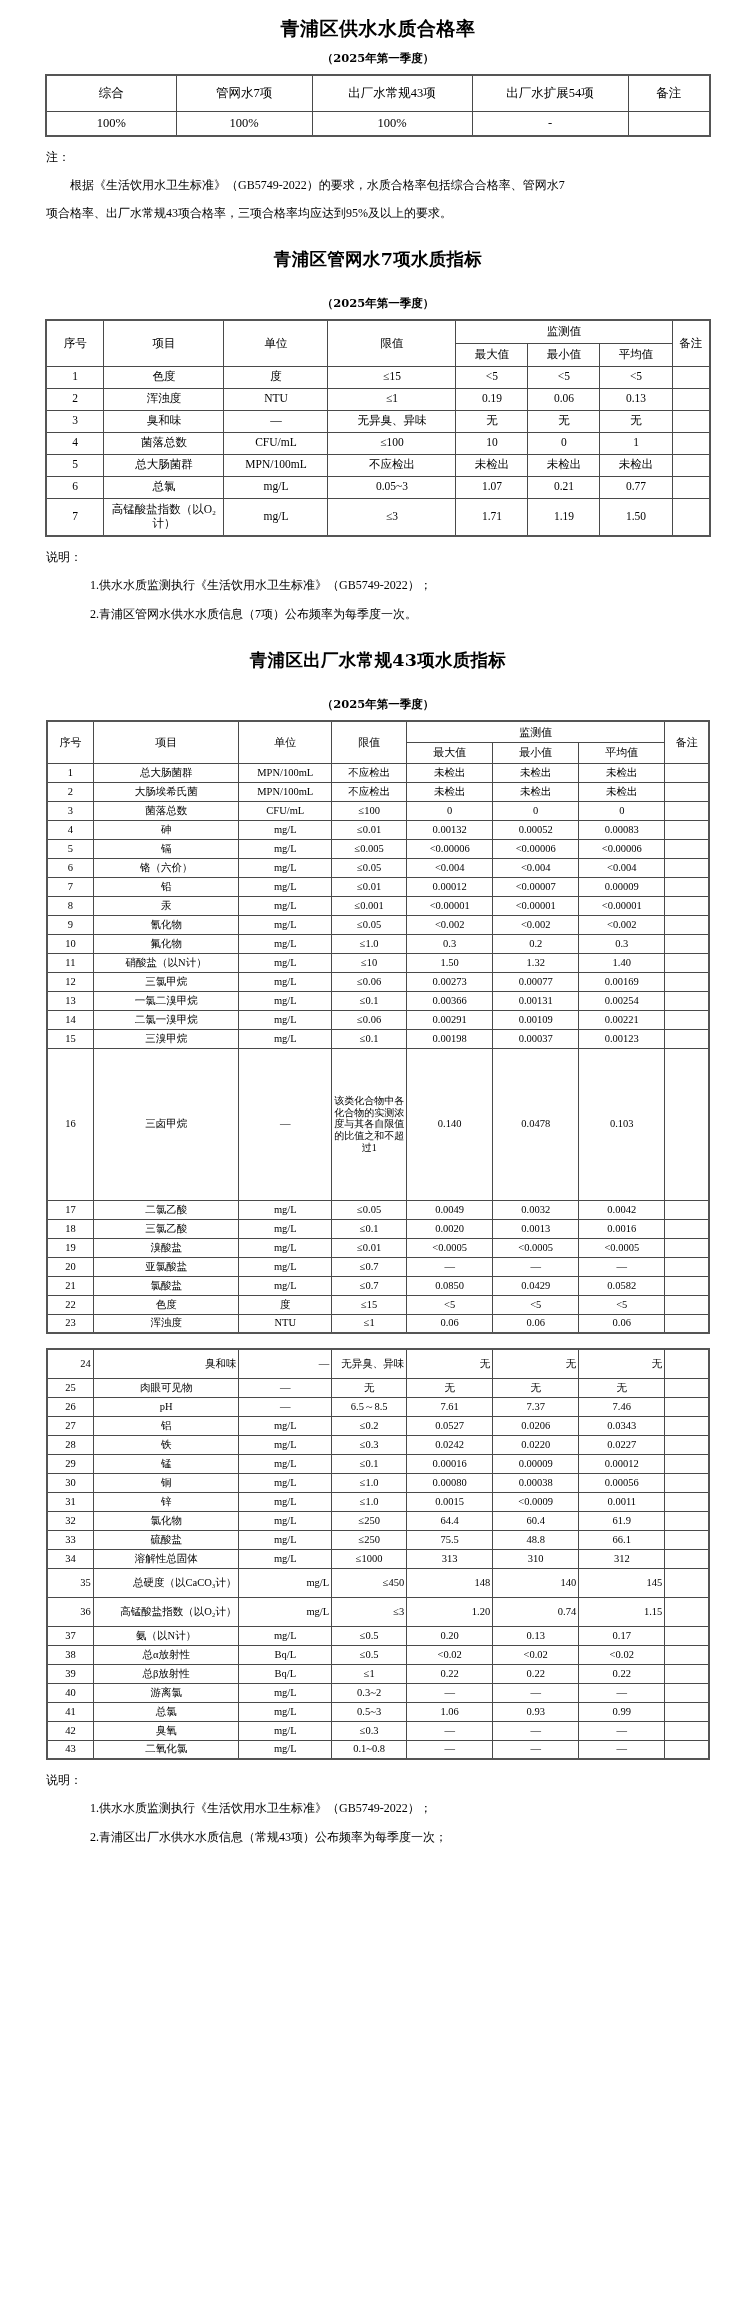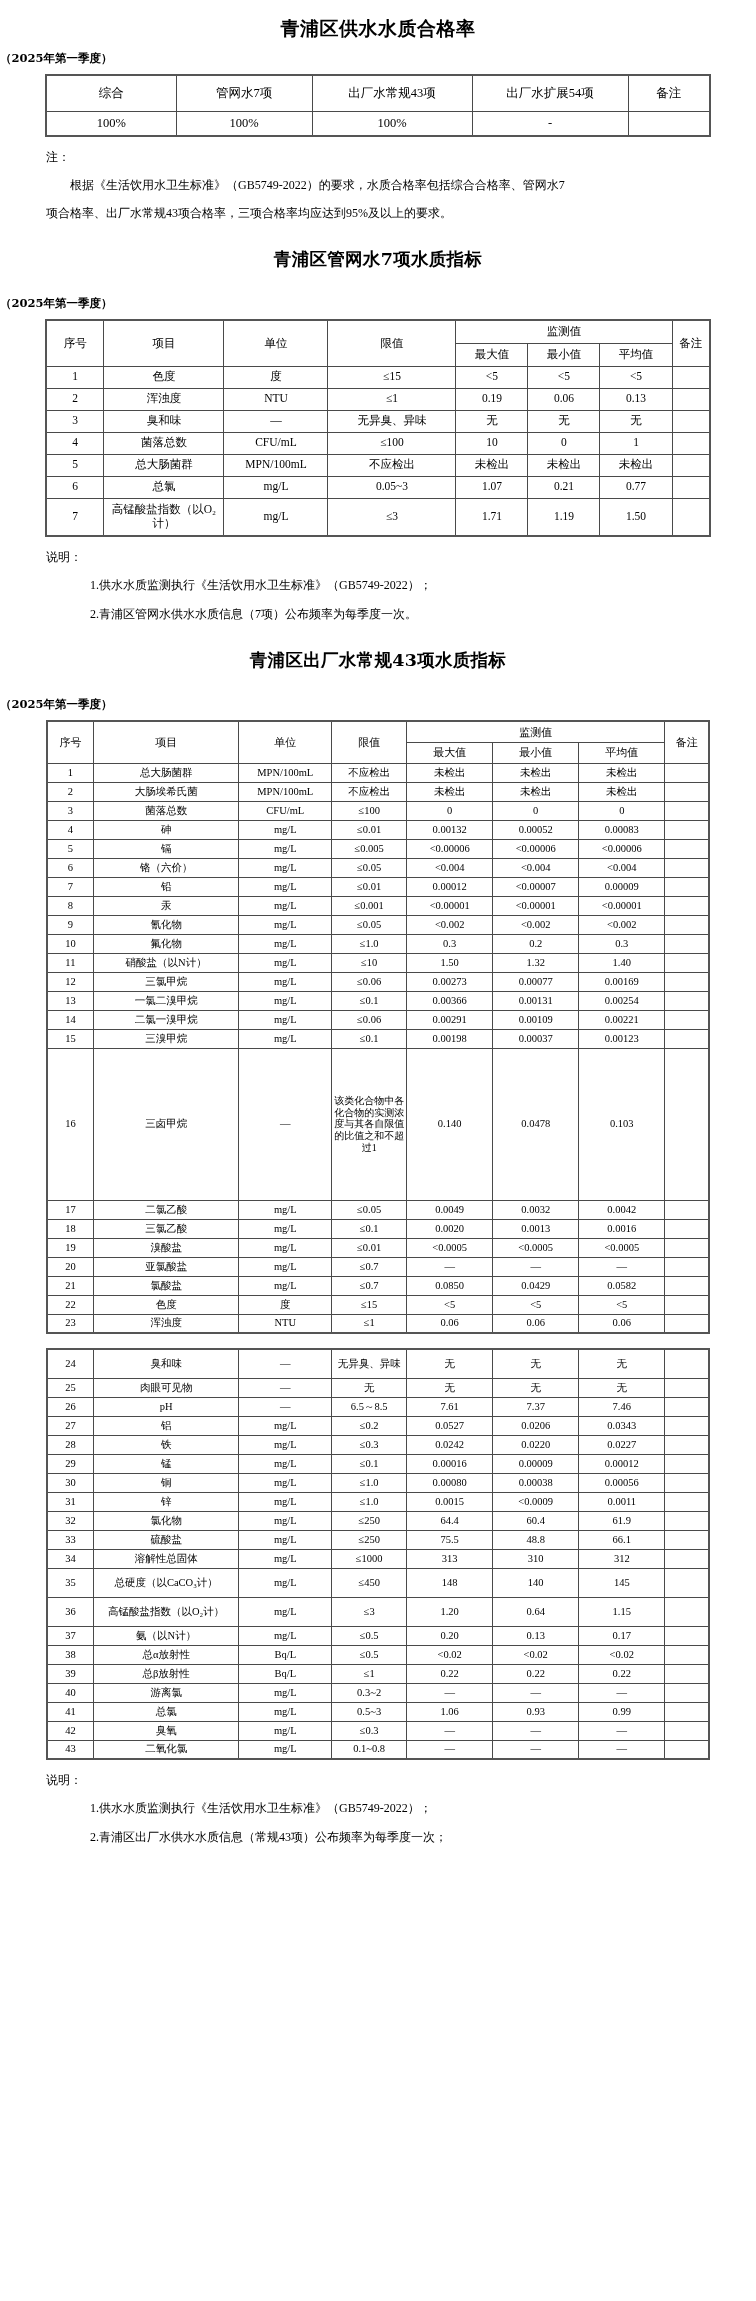--- a/index.html
+++ b/index.html
@@ -30,21 +30,21 @@
     font-size: 17.5px;
     text-align: center;
     margin: 16px;
     padding: 9px 0 0 0;
     letter-spacing: 0.3px;
   }
   .subtitle {
     font-family: "DejaVu Serif", "Liberation Serif", serif;
     font-weight: bold;
     font-size: 11.5px;
-    text-align: left;
+    text-align: center;
     margin: 0;
     padding: 9px 0 8px 0;
   }
 
   table.wq {
     border-collapse: collapse;
     margin: 0 auto;
     table-layout: fixed;
     background: #fff;
   }
@@ -90,21 +90,21 @@
   
   table.t3 { width: 664px; font-size: 10.5px; }
   table.t3 col.c-no    { width: 42px; }
   table.t3 col.c-item  { width: 132px; }
   table.t3 col.c-unit  { width: 84px; }
   table.t3 col.c-limit { width: 68px; }
   table.t3 col.c-val   { width: 78px; }
   table.t3 col.c-rem   { width: 40px; }
   table.t3 td { height: 19px; }
   table.t3 .hdr td { height: 21px; font-size: 11px; }
-  table.t3 .r-2line td { height: 29px; }
+  table.t3 .r-2line td { height: 29px; text-align: right; }
   table.t3 .r-tall td { height: 152px; }
   table.t3 .limit-stack {
     font-size: 10px;
     line-height: 1.18;
     display: block;
     padding: 1px 0;
   }
   .gap-row { height: 14px; }
 </style>
 </head>
@@ -654,21 +654,21 @@
           <td>140</td>
           <td>145</td>
           <td></td>
         </tr>
       <tr class="r-2line">
           <td>36</td>
           <td>高锰酸盐指数（以O₂计）</td>
           <td>mg/L</td>
           <td>≤3</td>
           <td>1.20</td>
-          <td>0.64</td>
+          <td>0.74</td>
           <td>1.15</td>
           <td></td>
         </tr>
       <tr>
           <td>37</td>
           <td>氨（以N计）</td>
           <td>mg/L</td>
           <td>≤0.5</td>
           <td>0.20</td>
           <td>0.13</td>

